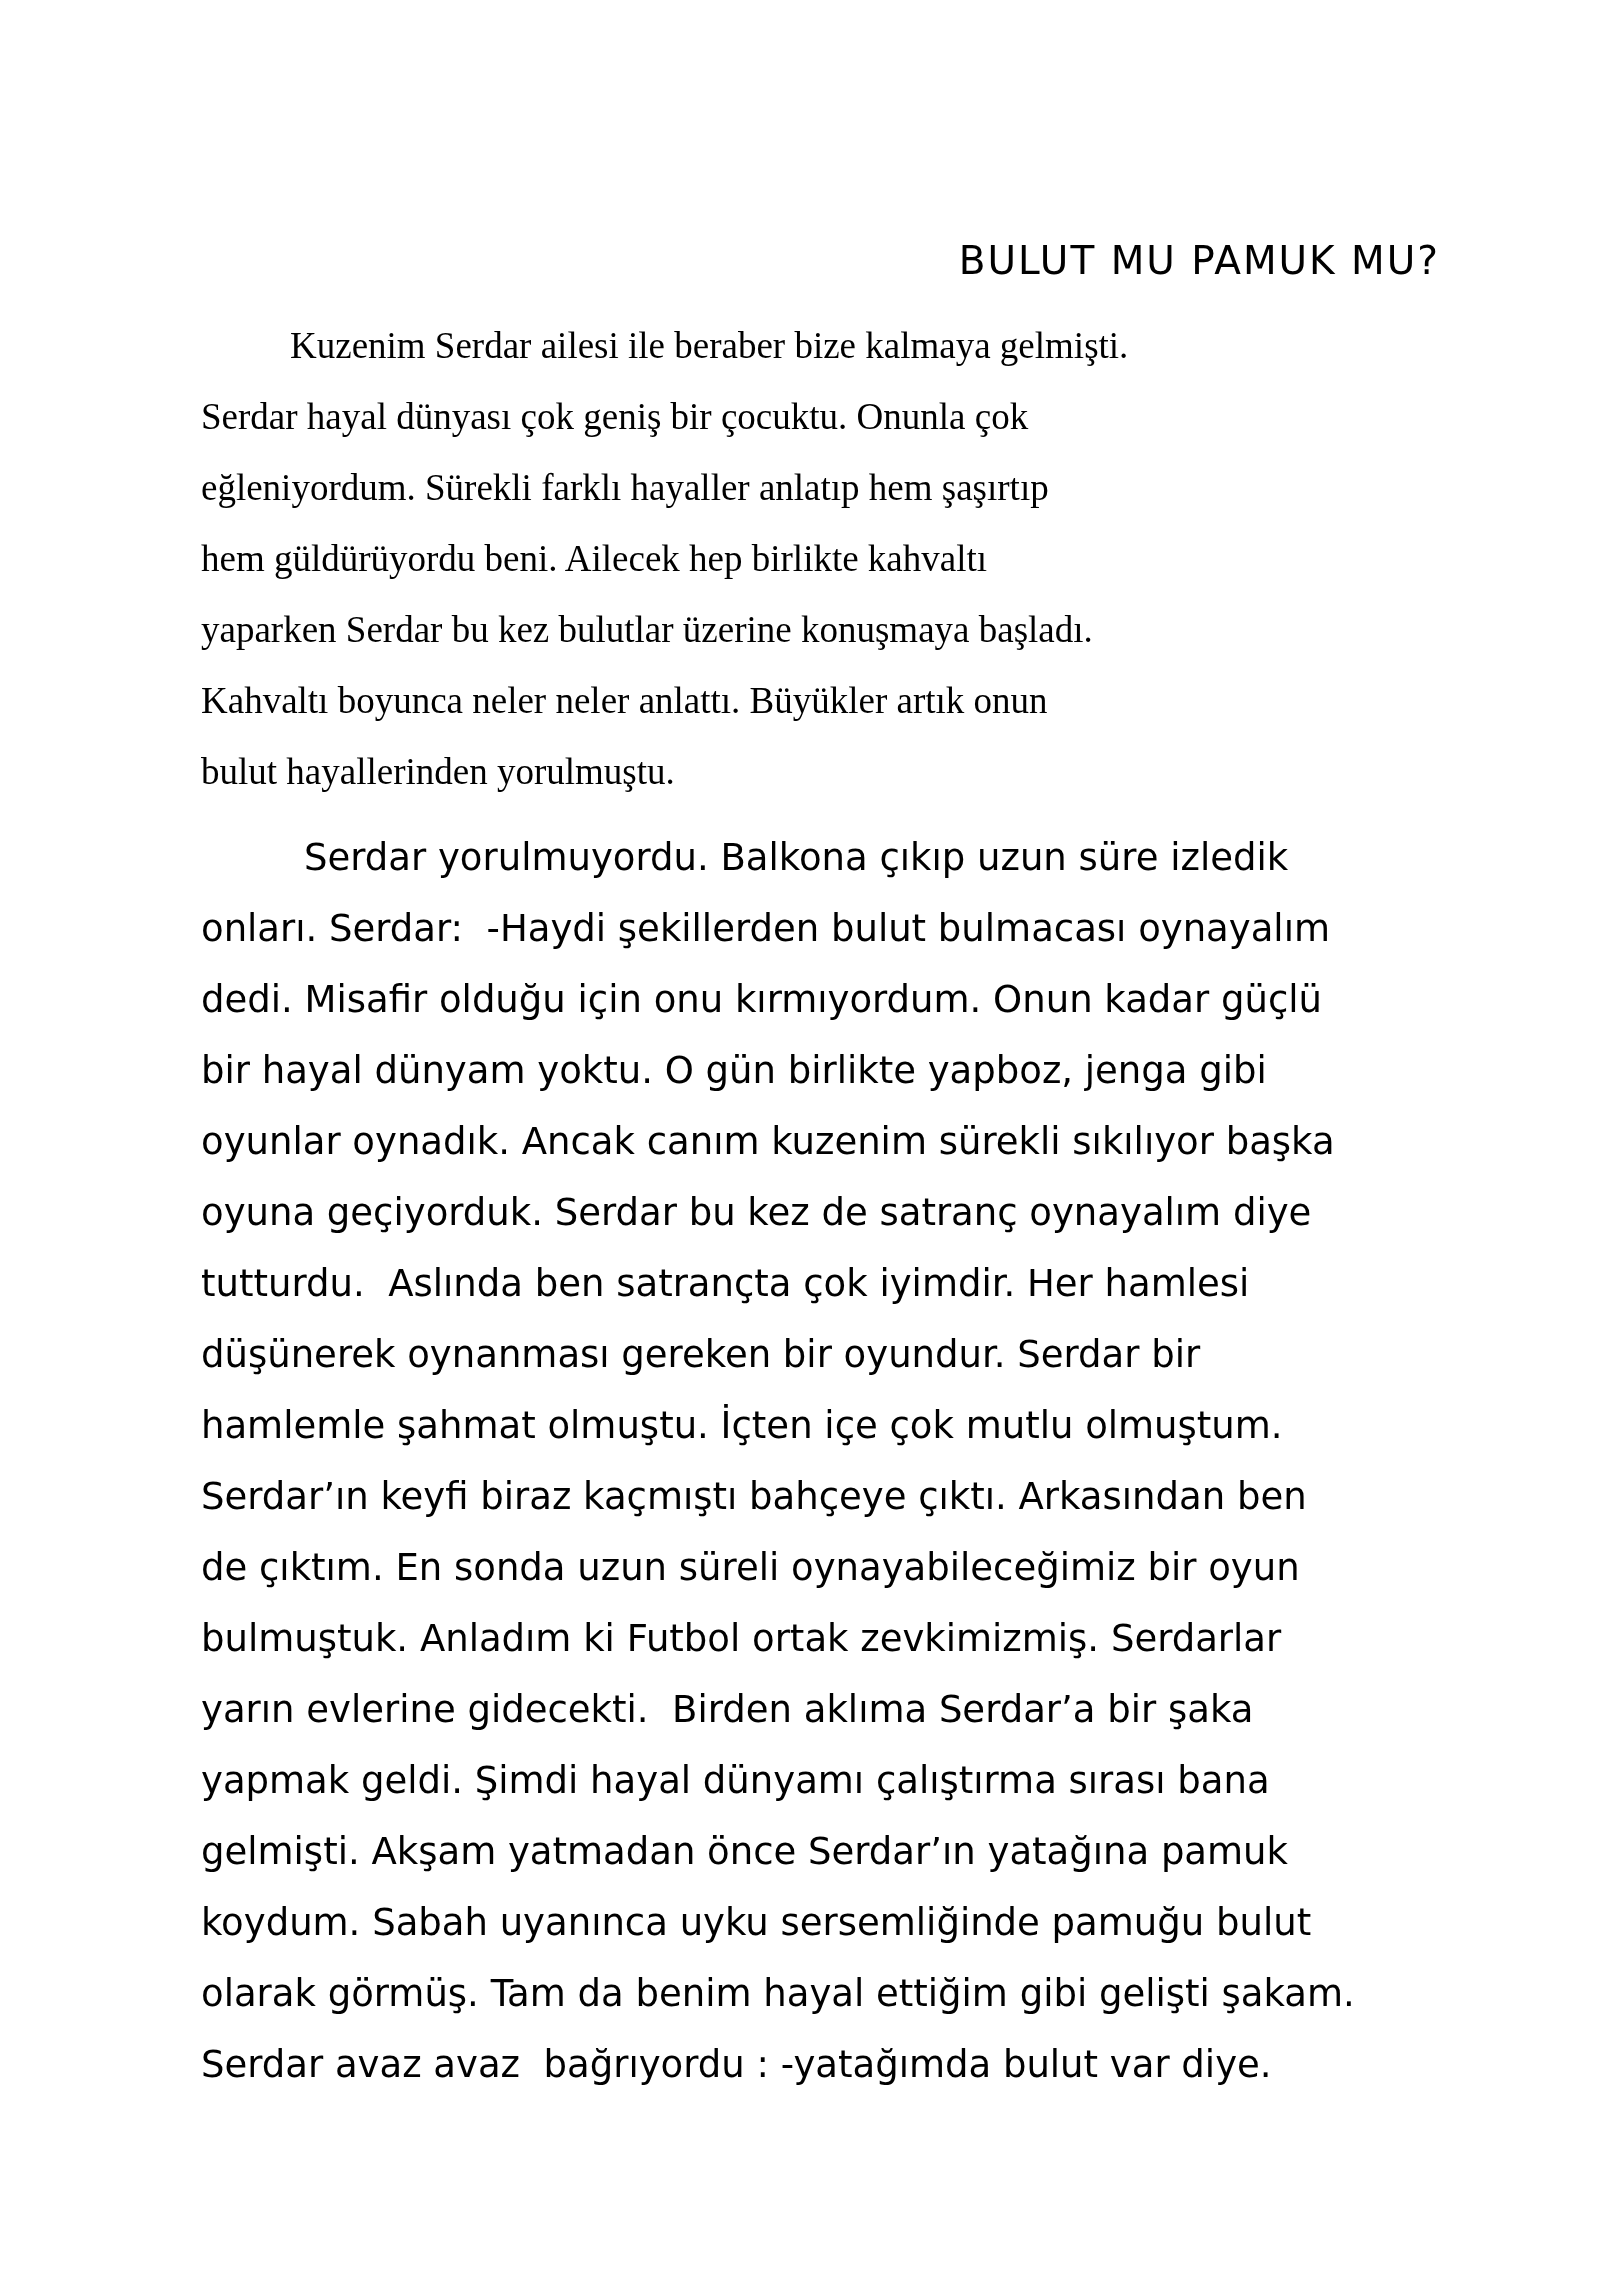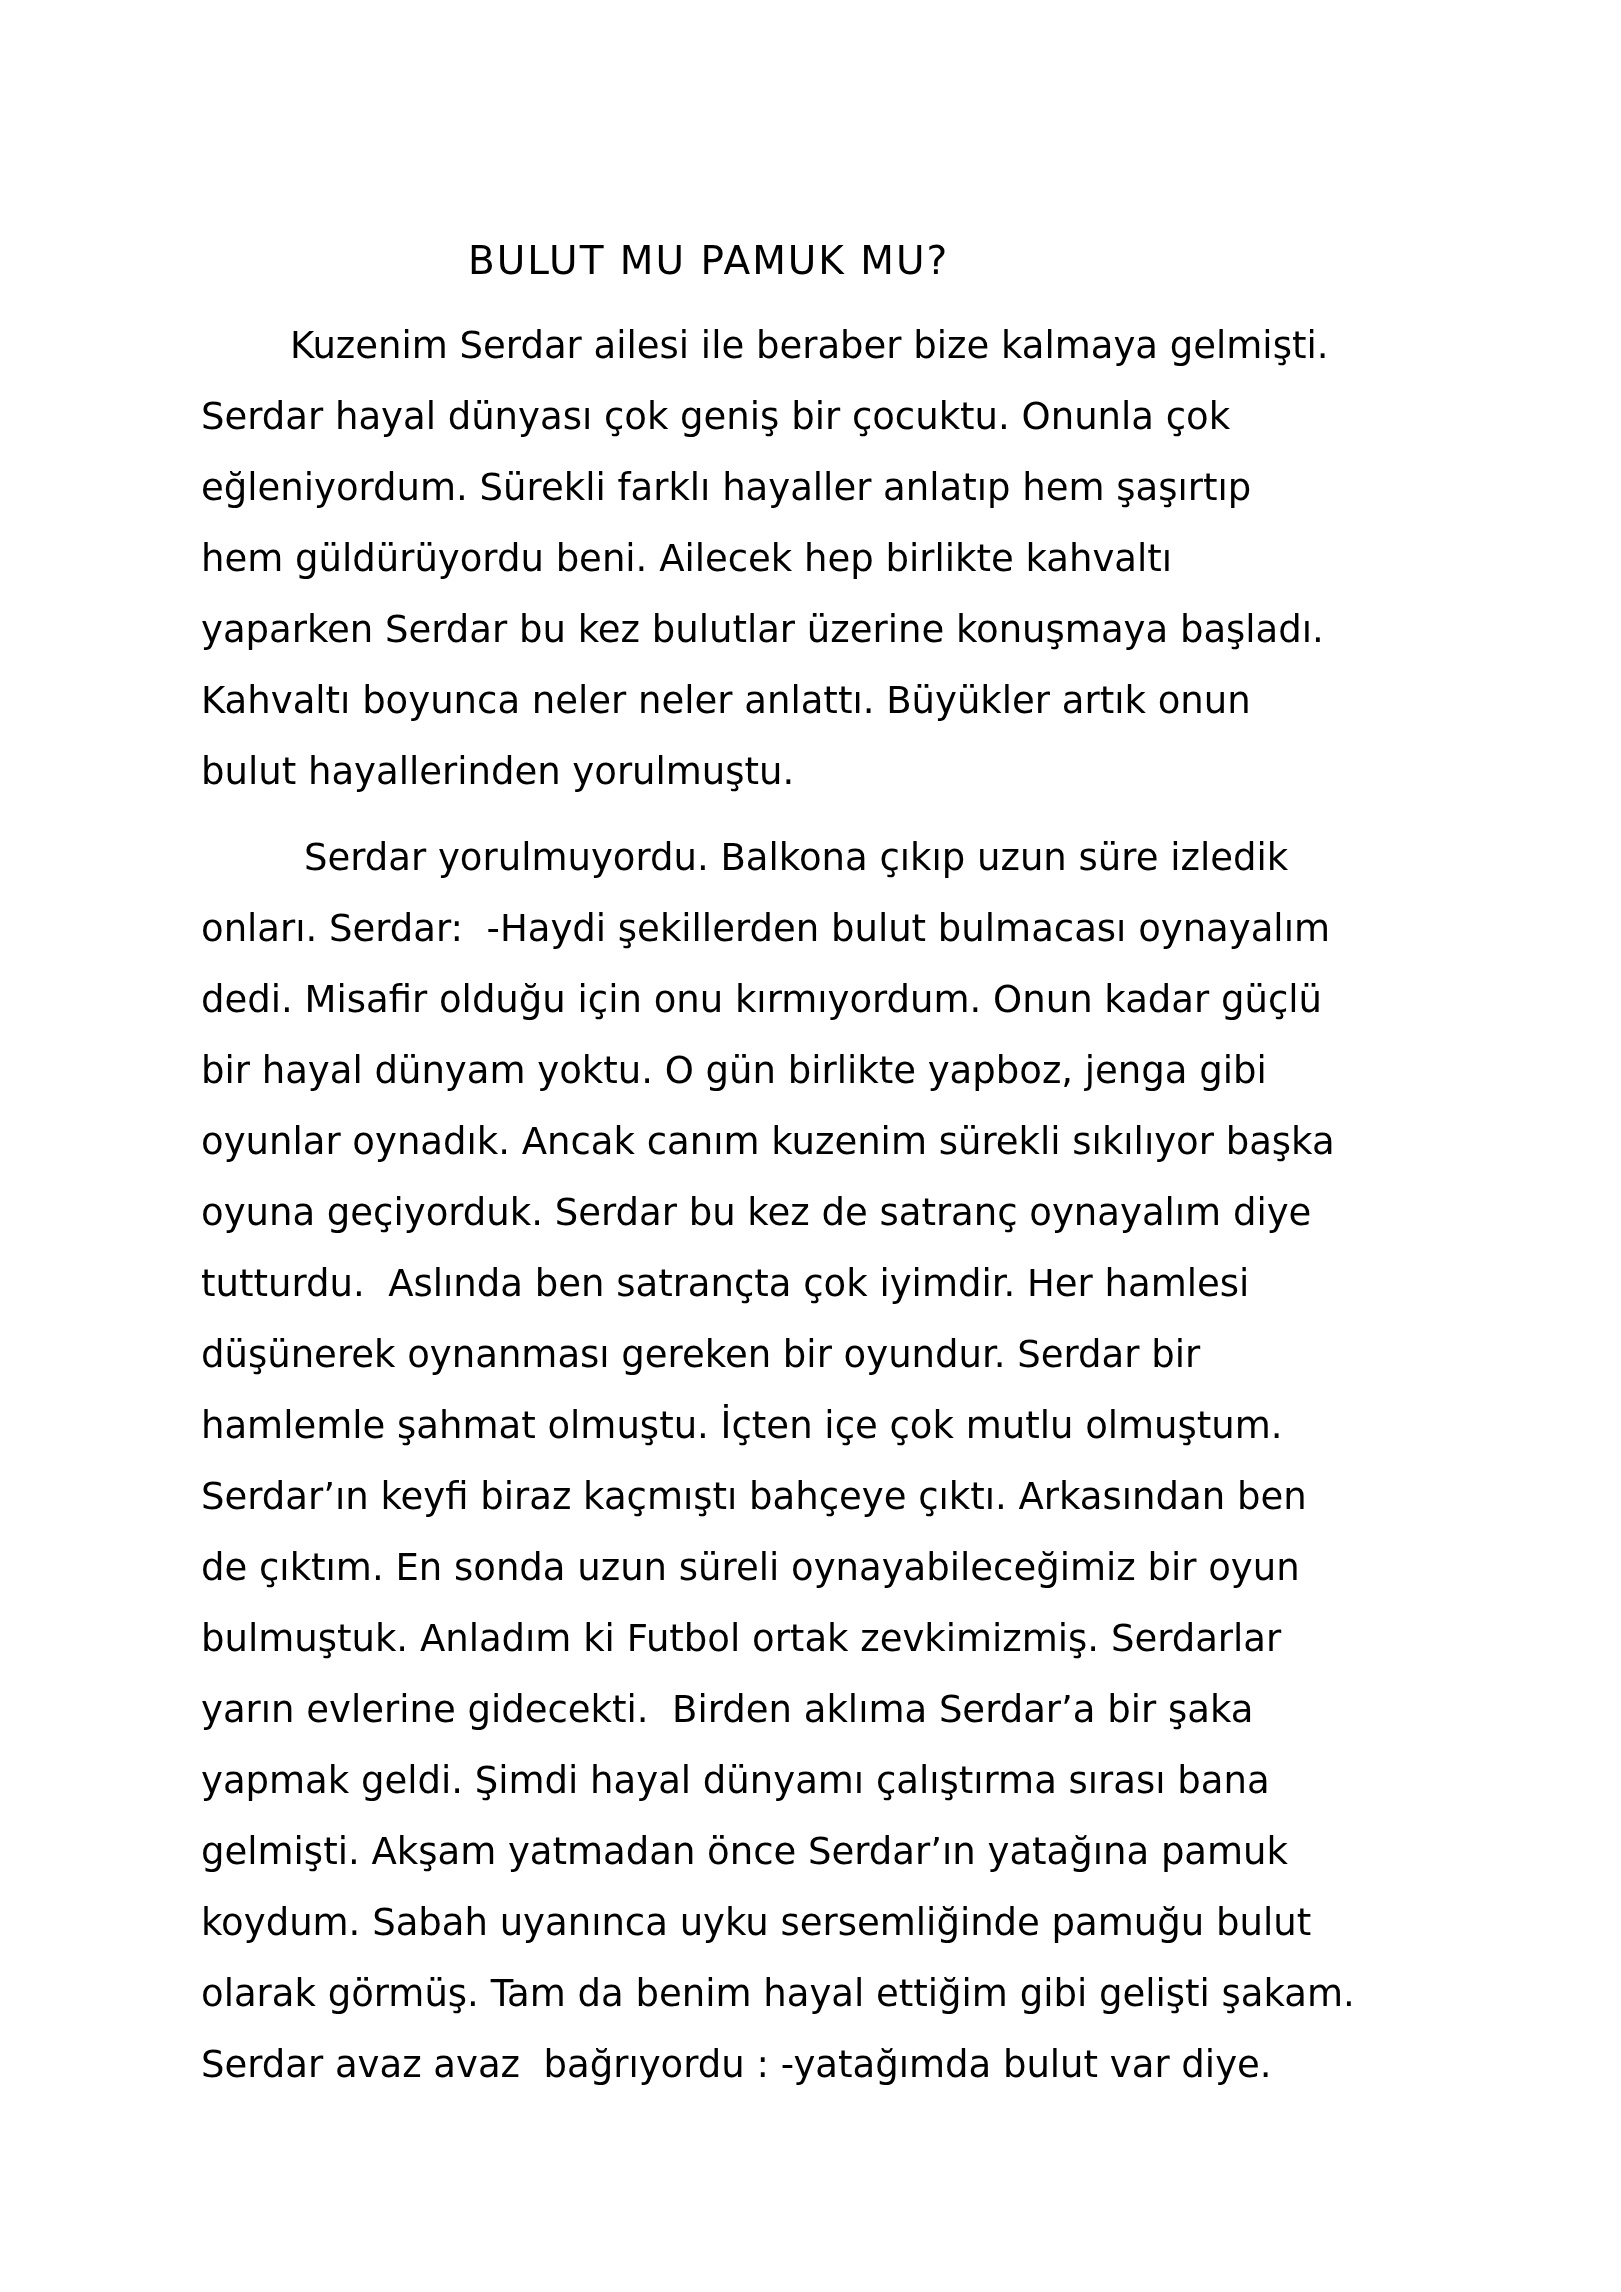--- a/index.html
+++ b/index.html
@@ -18,29 +18,31 @@
       padding: 225px 181px 0 201px;
       overflow: hidden;
     }
     .doc-title {
       font-size: 39px;
       font-weight: normal;
       line-height: 71px;
       margin: 0 0 13.7px 267px;
       letter-spacing: 2px;
       white-space: pre-wrap;
+      text-align: right;
     }
     .para {
       font-size: 37px;
       line-height: 71px;
       margin: 0 0 15.7px 0;
       white-space: pre-wrap; 
     }
     .para.indent-first {
       text-indent: 89px;
+      font-family: Liberation Serif, serif;
     }
     .para.indent-second {
       text-indent: 103px;
     }
   </style>
 </head>
 <body>
 
 <div class="page">
   <h1 class="doc-title">BULUT MU PAMUK MU?</h1>

